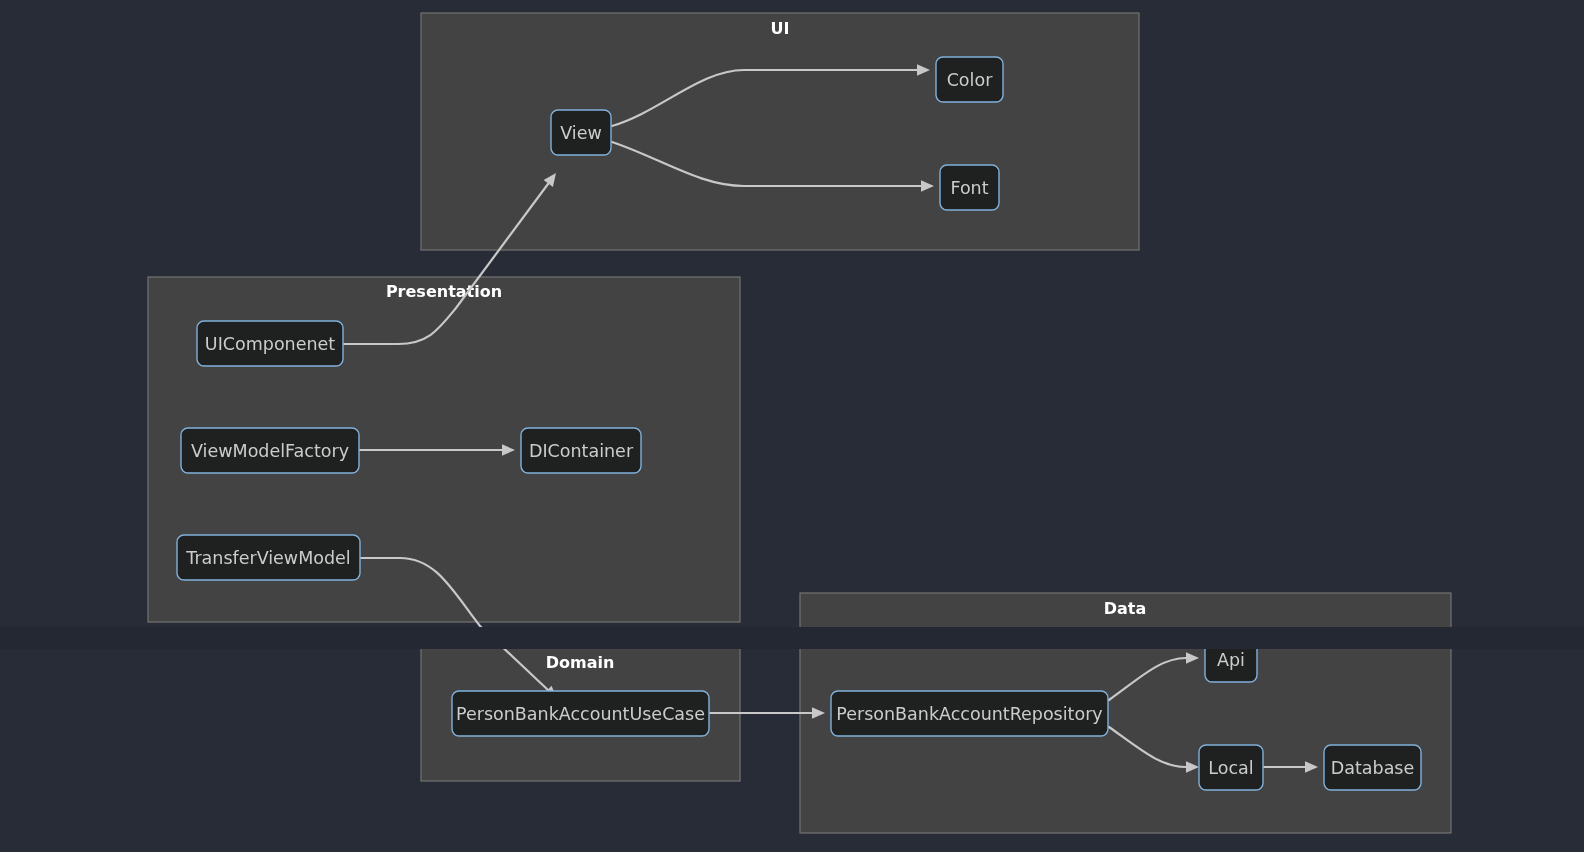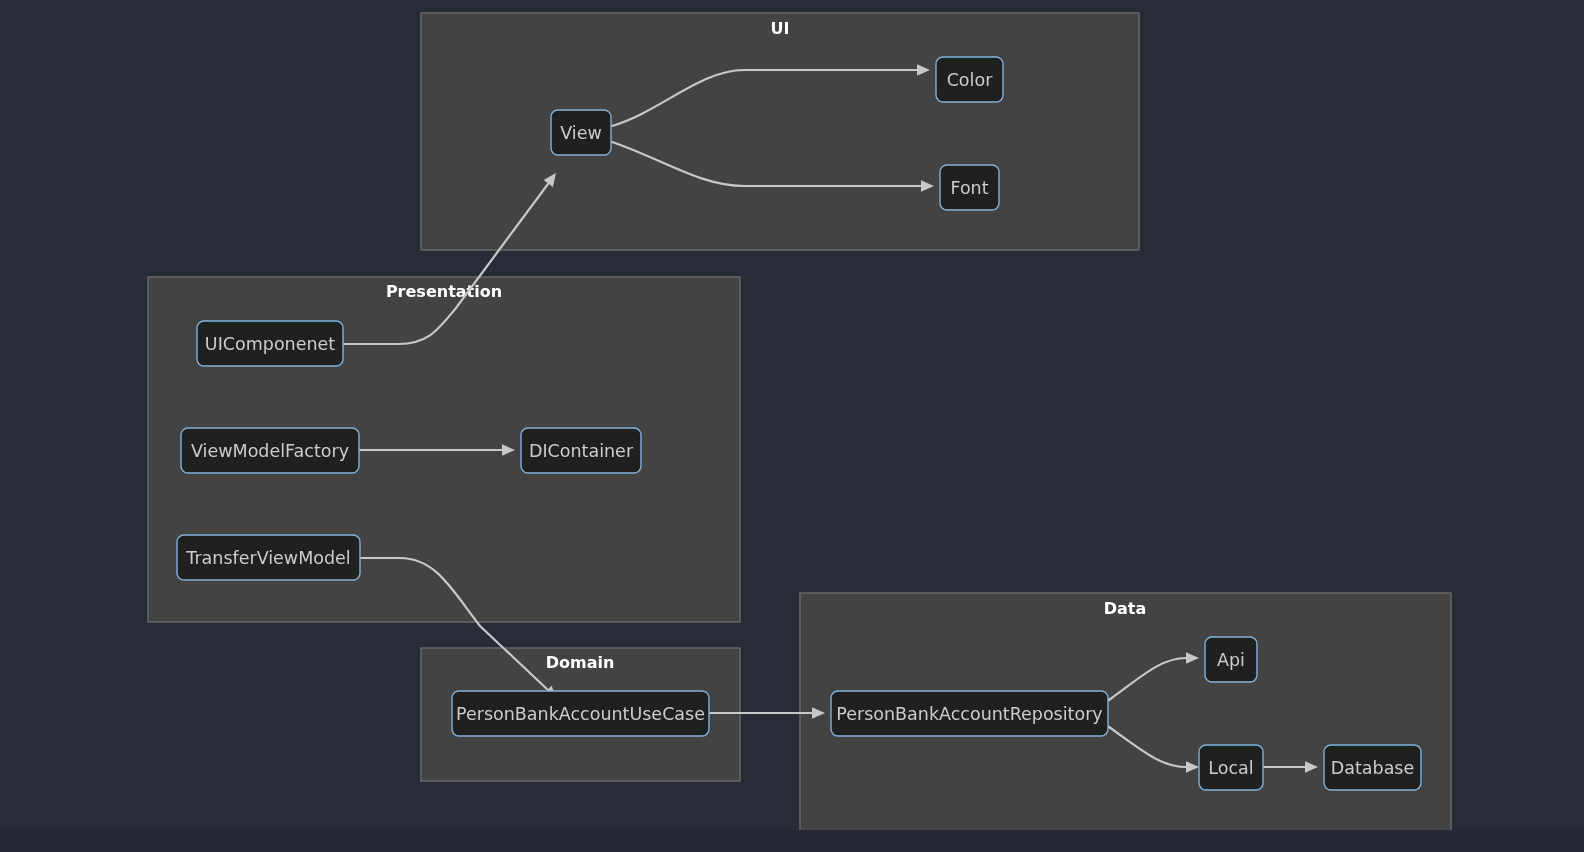--- a/index.html
+++ b/index.html
@@ -9,21 +9,21 @@
   }
   body {
     width: 1584px;
     height: 852px;
     overflow: hidden;
     font-family: "DejaVu Sans", "Liberation Sans", sans-serif;
   }
   #diagram-root {
     position: relative;
     width: 1584px;
-    height: 852px;
+    height: 649px;
     background: #282c36;
   }
   svg#diagram-svg {
     position: absolute;
     top: 0;
     left: 0;
     width: 1584px;
     height: 852px;
     display: block;
   }

